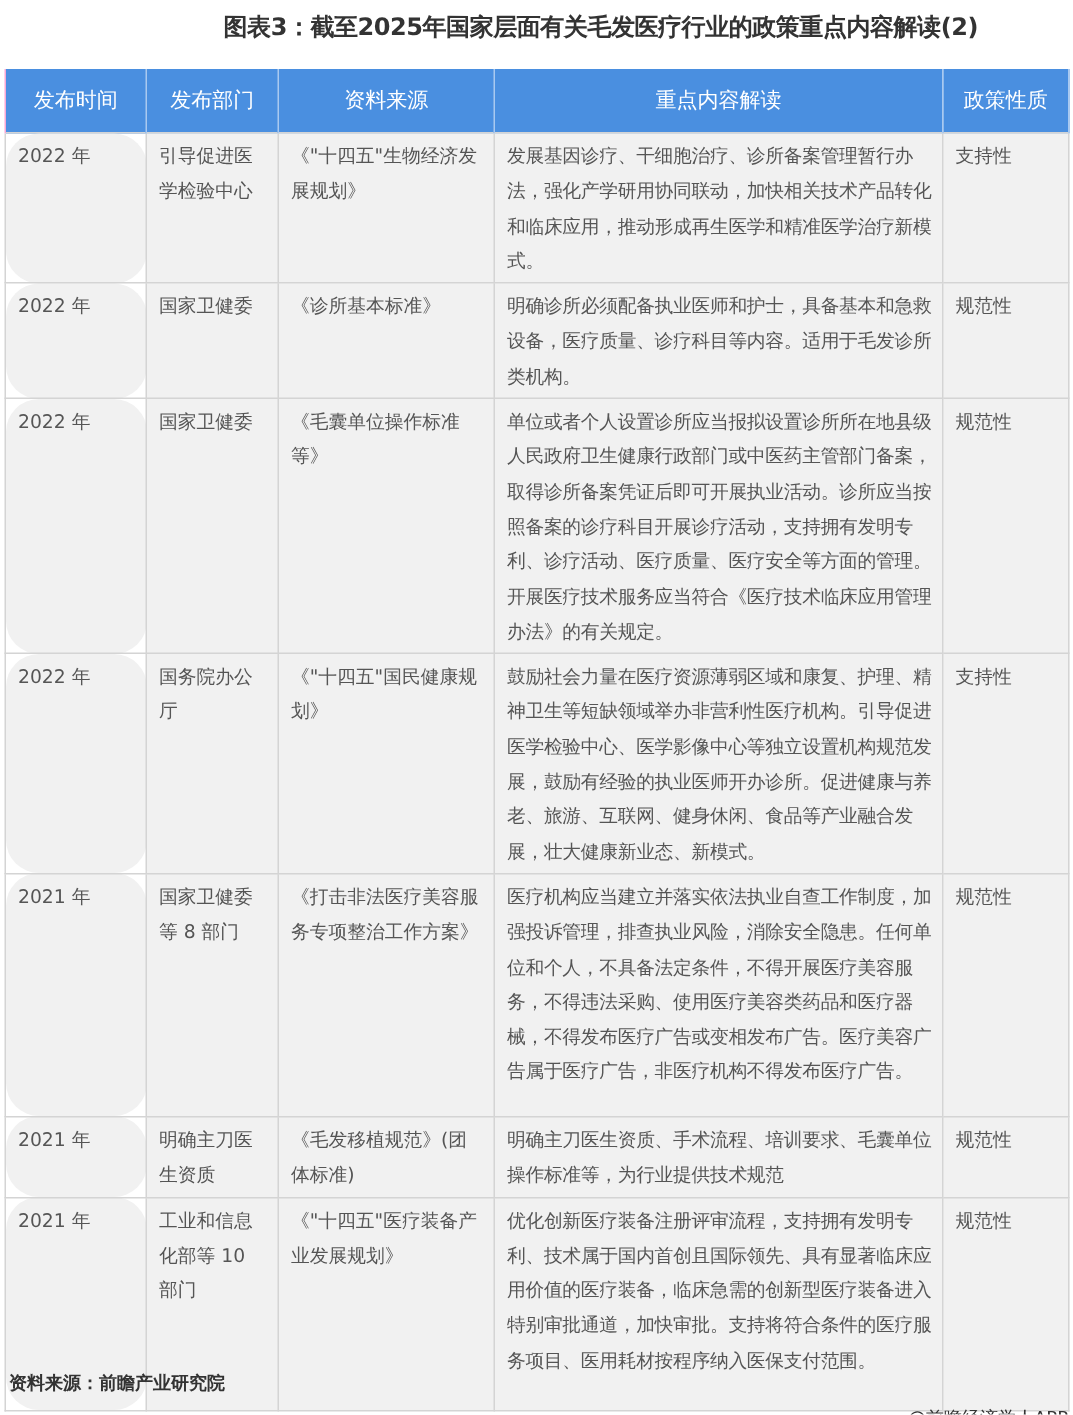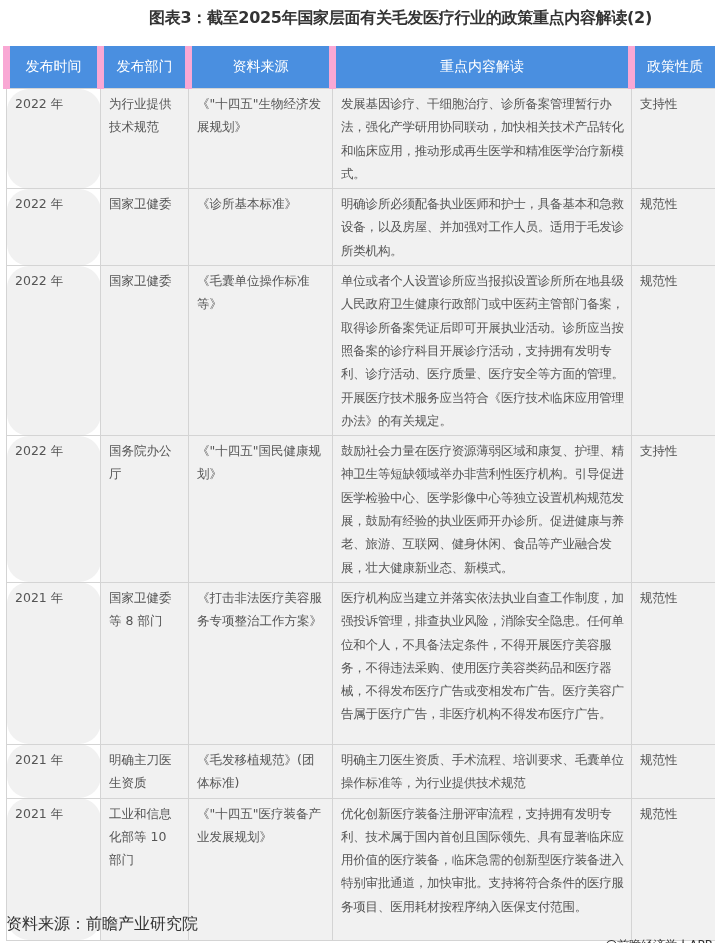--- a/index.html
+++ b/index.html
@@ -11,34 +11,34 @@
     position: absolute; left: 0; top: 8px; width: 715px; text-align: center;
     font-size: 16px; font-weight: bold; color: #333333; letter-spacing: -0.3px; margin-left: 43px;
   }
   table.policy {
     position: absolute; left: 3px; top: 46px;
     width: 709px; border-collapse: collapse; table-layout: fixed;
   }
   table.policy th {
     background: #4a8fe0; color: #ffffff; font-weight: normal;
     font-size: 14px; height: 42px; padding: 0;
-    border-left: 7px solid #f9a8d4; border-right: 1px solid #a9c9f0;
+    border-left: 1px solid #f9a8d4; border-right: 1px solid #a9c9f0;
     text-align: center; vertical-align: middle;
   }
   table.policy td {
     background: #f1f1f1; color: #555555; font-size: 12.5px;
     line-height: 23.3px; vertical-align: top;
     padding: 3px 6px 3px 8px;
     border: 1px solid #d4d4d4;
     word-break: break-all;
   }
   table.policy td.c-year { padding-left: 8px; border-radius: 22px; }
   table.policy td.c-content { letter-spacing: -0.2px; }
   .footer-left {
-    position: absolute; left: 6px; top: 914px; font-size: 16px; color: #333333;
+    position: absolute; left: 6px; top: 914px; font-size: 12px; color: #333333; font-weight: bold;
   }
   .footer-right {
     position: absolute; right: 3px; top: 914px; font-size: 12px; color: #333333; margin-top: 23px;
   }
 </style>
 </head>
 <body>
 
 <div class="title">图表3：截至2025年国家层面有关毛发医疗行业的政策重点内容解读(2)</div>
 
@@ -55,30 +55,30 @@
       <th>发布时间</th>
       <th>发布部门</th>
       <th>资料来源</th>
       <th>重点内容解读</th>
       <th>政策性质</th>
     </tr>
   </thead>
   <tbody>
     <tr style="height:96px">
       <td class="c-year">2022 年</td>
-      <td>为行业提供技术规范</td>
+      <td>引导促进医学检验中心</td>
       <td>《"十四五"生物经济发展规划》</td>
       <td class="c-content">发展基因诊疗、干细胞治疗、诊所备案管理暂行办法，强化产学研用协同联动，加快相关技术产品转化和临床应用，推动形成再生医学和精准医学治疗新模式。</td>
       <td>支持性</td>
     </tr>
     <tr style="height:72px">
       <td class="c-year">2022 年</td>
       <td>国家卫健委</td>
       <td>《诊所基本标准》</td>
-      <td class="c-content">明确诊所必须配备执业医师和护士，具备基本和急救设备，以及房屋、并加强对工作人员。适用于毛发诊所类机构。</td>
+      <td class="c-content">明确诊所必须配备执业医师和护士，具备基本和急救设备，医疗质量、诊疗科目等内容。适用于毛发诊所类机构。</td>
       <td>规范性</td>
     </tr>
     <tr style="height:160px">
       <td class="c-year">2022 年</td>
       <td>国家卫健委</td>
       <td>《毛囊单位操作标准等》</td>
       <td class="c-content">单位或者个人设置诊所应当报拟设置诊所所在地县级人民政府卫生健康行政部门或中医药主管部门备案，取得诊所备案凭证后即可开展执业活动。诊所应当按照备案的诊疗科目开展诊疗活动，支持拥有发明专利、诊疗活动、医疗质量、医疗安全等方面的管理。开展医疗技术服务应当符合《医疗技术临床应用管理办法》的有关规定。</td>
       <td>规范性</td>
     </tr>
     <tr style="height:138px">

